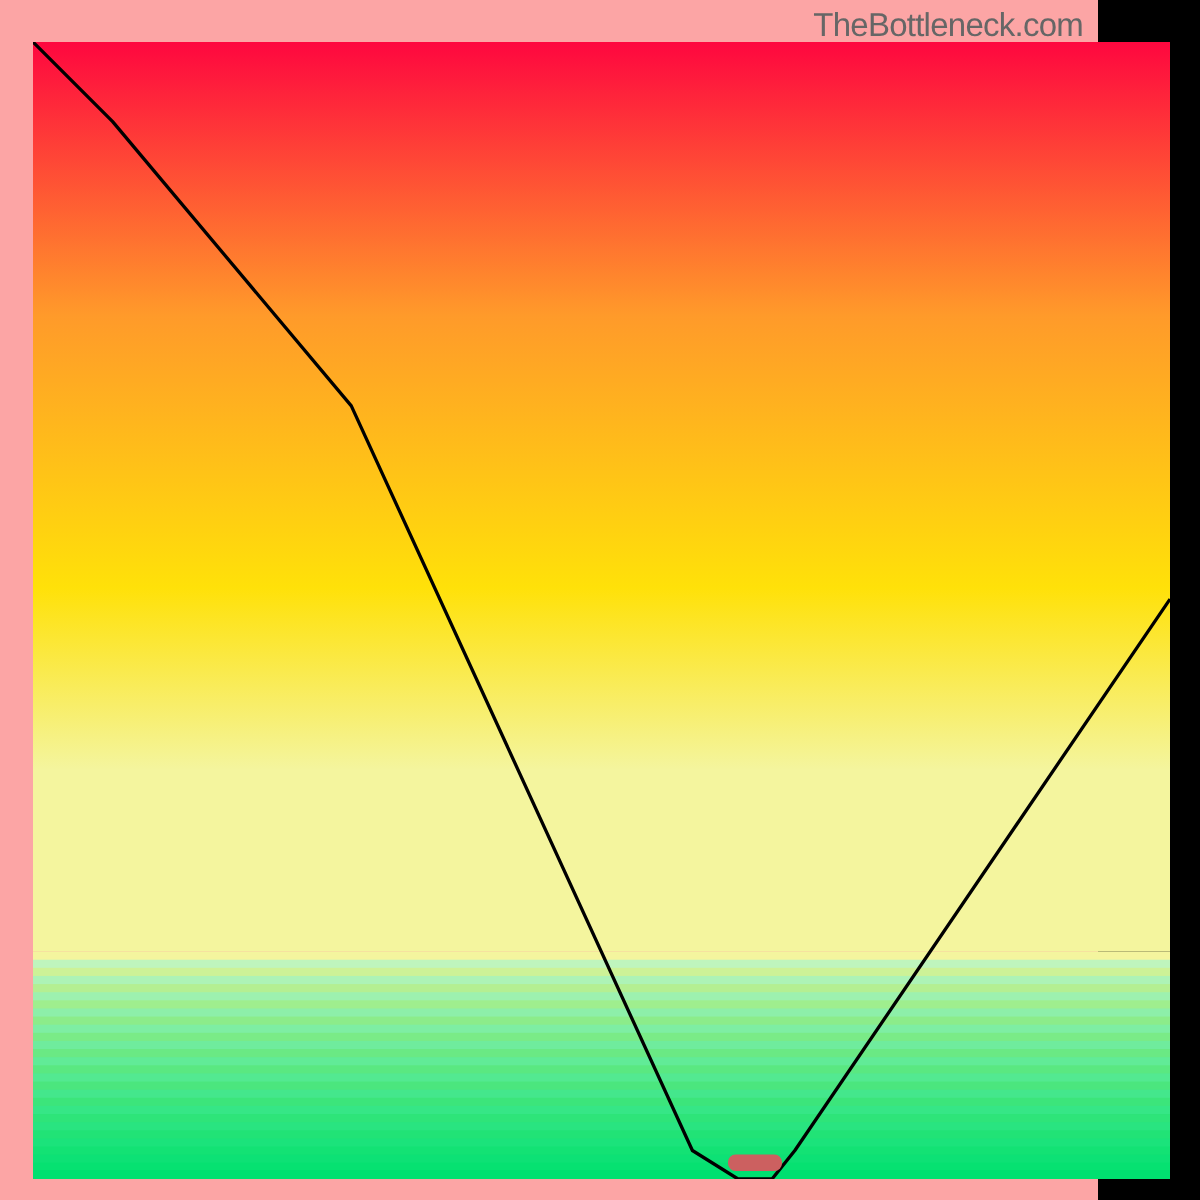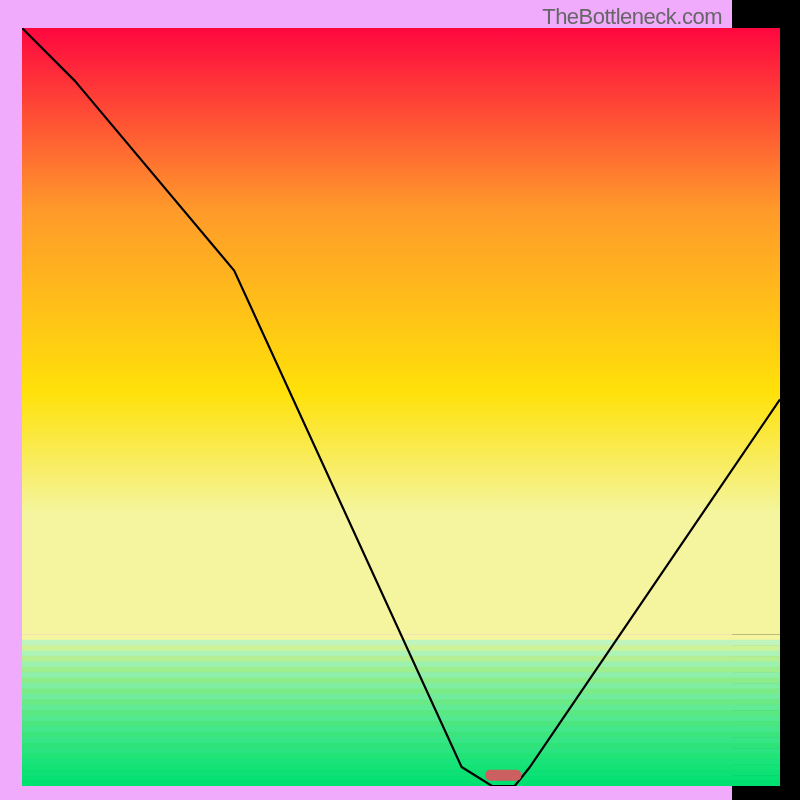--- a/index.html
+++ b/index.html
@@ -7,21 +7,21 @@
     padding: 0;
     width: 800px;
     height: 800px;
     overflow: hidden;
     background: #000;
   }
   .frame {
     position: relative;
     width: 732px;
     height: 800px;
-    background: #f0abfc;
+    background: #fca5a5;
   }
   .attribution {
     position: absolute;
     top: 4px;
     right: 10px;
     color: #666;
     font-family: Arial, Helvetica, sans-serif;
     font-size: 22px;
     font-weight: 500;
     letter-spacing: -0.5px;

